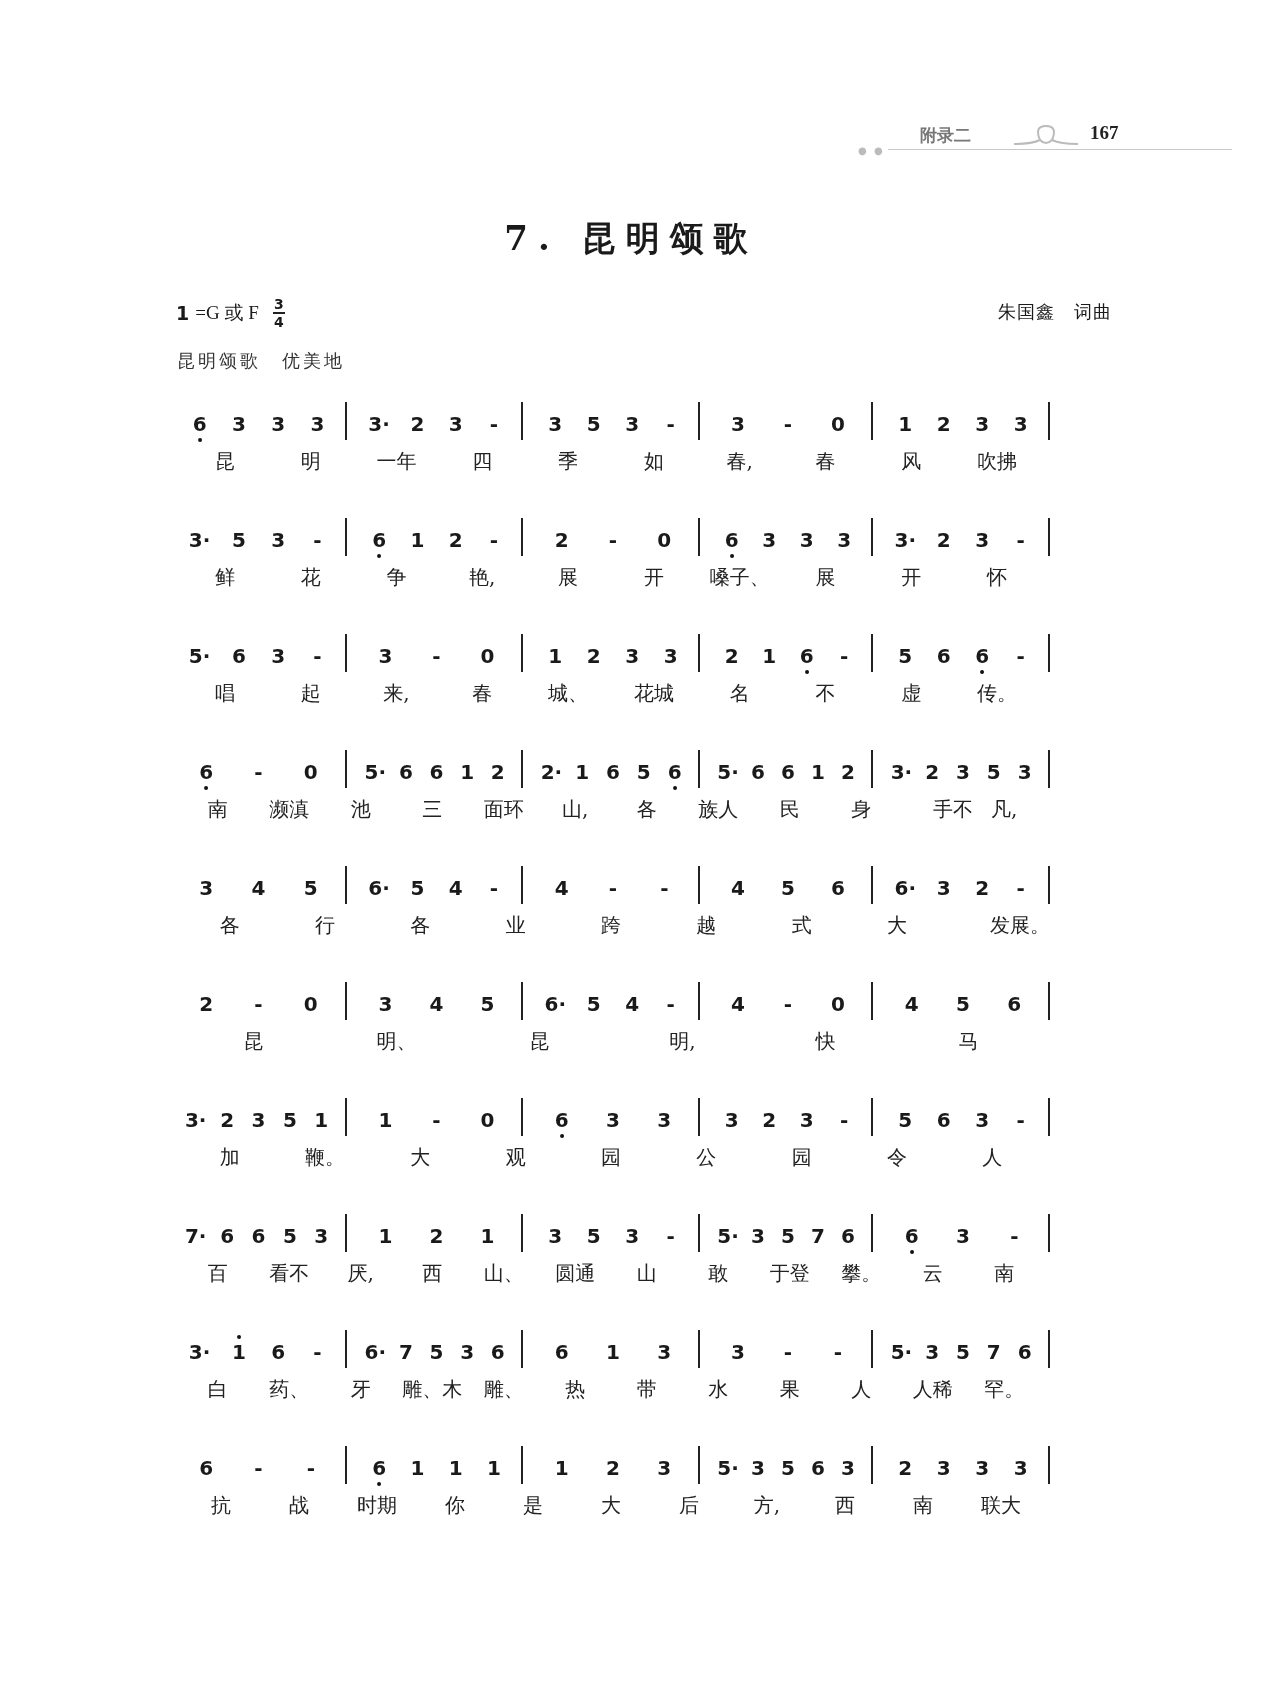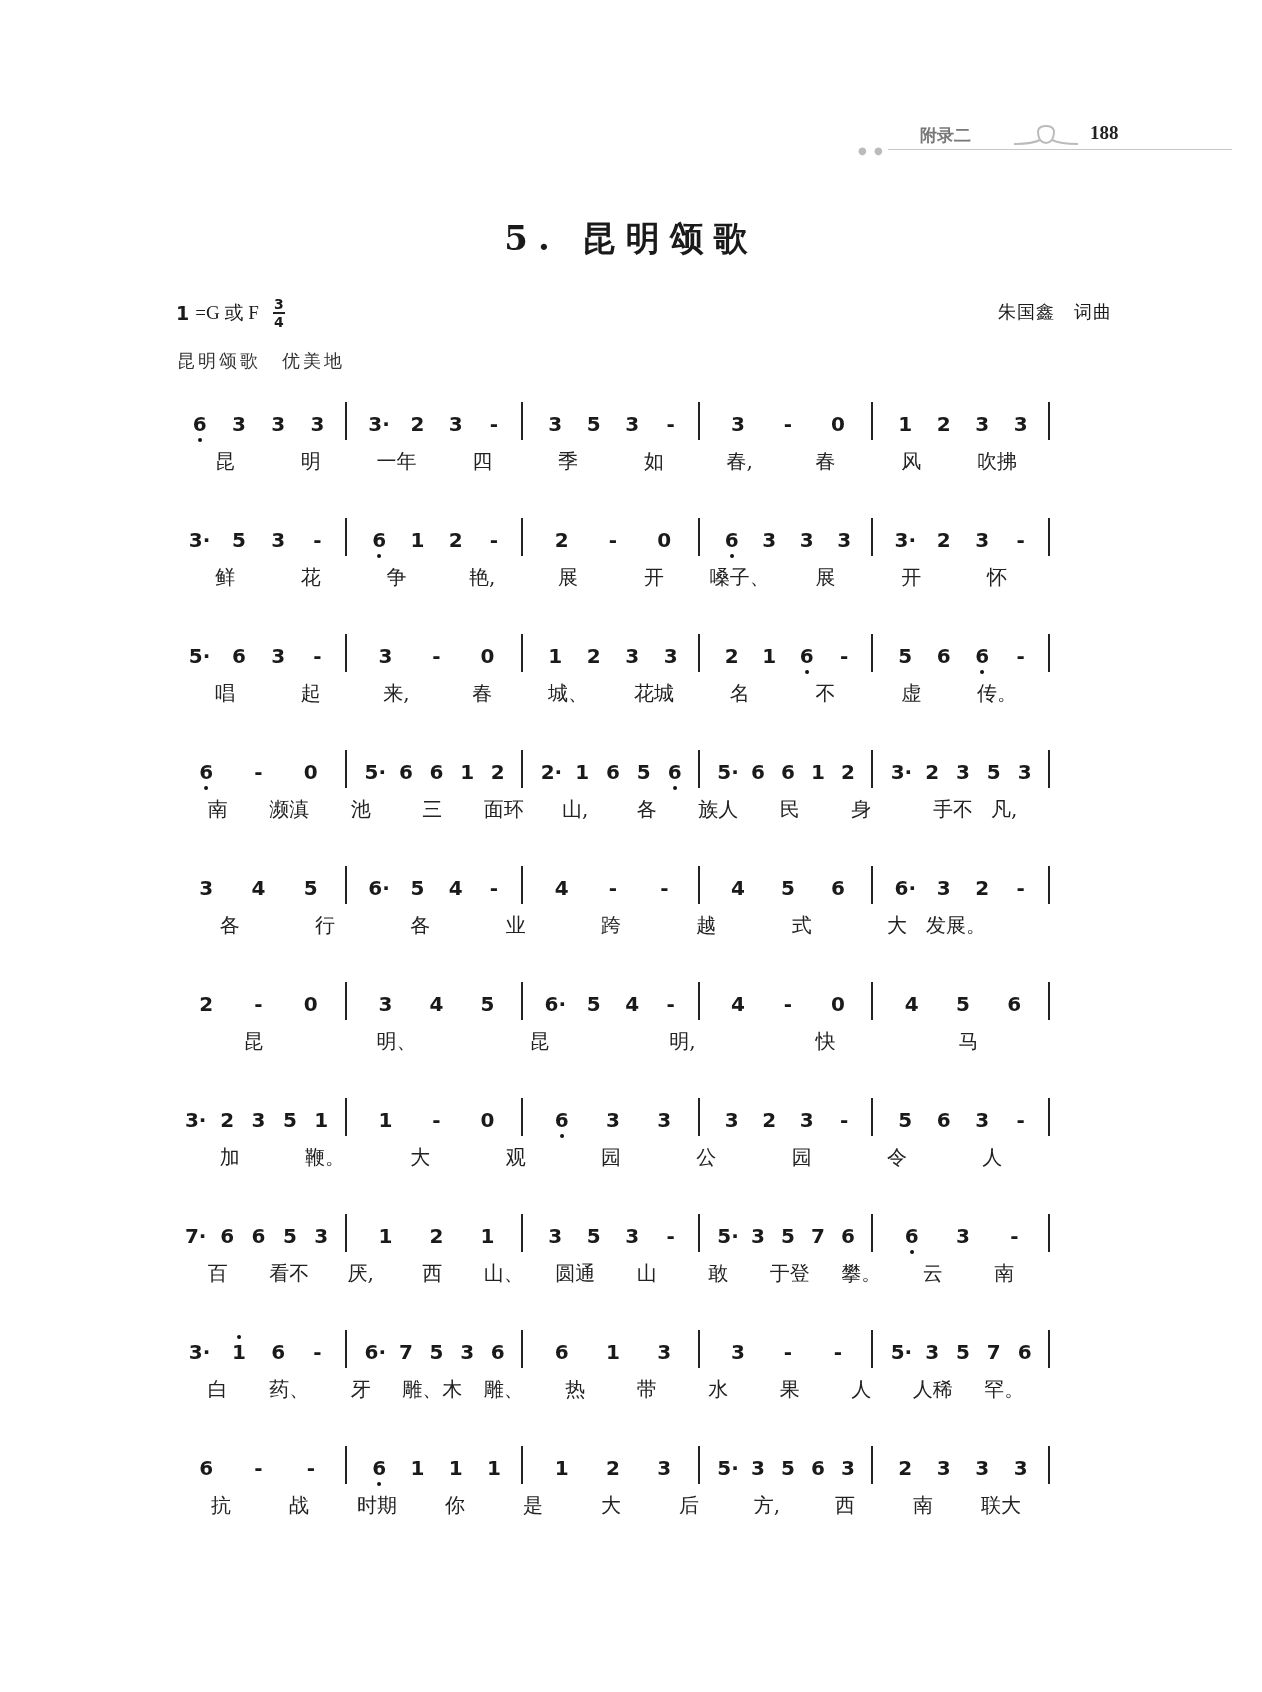--- a/index.html
+++ b/index.html
@@ -29,24 +29,24 @@
 <body>
 
 <div class="header">
   <span class="hdr-dots">● ●</span>
   <div class="hdr-line"></div>
   <span class="hdr-section">附录二</span>
   <svg class="hdr-orn" viewBox="0 0 68 26">
     <path d="M2 22 Q20 22 28 18 Q22 4 34 4 Q46 4 40 18 Q48 22 66 22" fill="none" stroke="#bbb" stroke-width="2"></path>
     <path d="M28 18 Q34 24 40 18" fill="none" stroke="#bbb" stroke-width="2"></path>
   </svg>
-  <span class="hdr-page">188</span>
+  <span class="hdr-page">167</span>
 </div>
 
-<div class="title">5. 昆明颂歌</div>
+<div class="title">7. 昆明颂歌</div>
 
 <div class="key">
   <b>1</b>
   <span>=G 或 F</span>
   <span class="frac">
     <span>3</span>
     <span class="bar"></span>
     <span>4</span>
   </span>
 </div>
@@ -228,21 +228,21 @@
       <span class="note" style="left: 1020.75px;">-</span>
       <div class="barline" style="left: 1048px;"></div>
       <span class="lyric" style="left: 229.667px;">各</span>
       <span class="lyric" style="left: 325px;">行</span>
       <span class="lyric" style="left: 420.333px;">各</span>
       <span class="lyric" style="left: 515.667px;">业</span>
       <span class="lyric" style="left: 611px;">跨</span>
       <span class="lyric" style="left: 706.333px;">越</span>
       <span class="lyric" style="left: 801.667px;">式</span>
       <span class="lyric" style="left: 897px;">大</span>
-      <span class="lyric" style="left: 956px;">发展。</span>
+      <span class="lyric" style="left: 1020px;">发展。</span>
     </div>
     <div class="row" style="top: 992px;">
       <span class="note" style="left: 206.167px;">2</span>
       <span class="note" style="left: 258.5px;">-</span>
       <span class="note" style="left: 310.833px;">0</span>
       <div class="barline" style="left: 345px;"></div>
       <span class="note" style="left: 385.5px;">3</span>
       <span class="note" style="left: 436.5px;">4</span>
       <span class="note" style="left: 487.5px;">5</span>
       <div class="barline" style="left: 521px;"></div>

